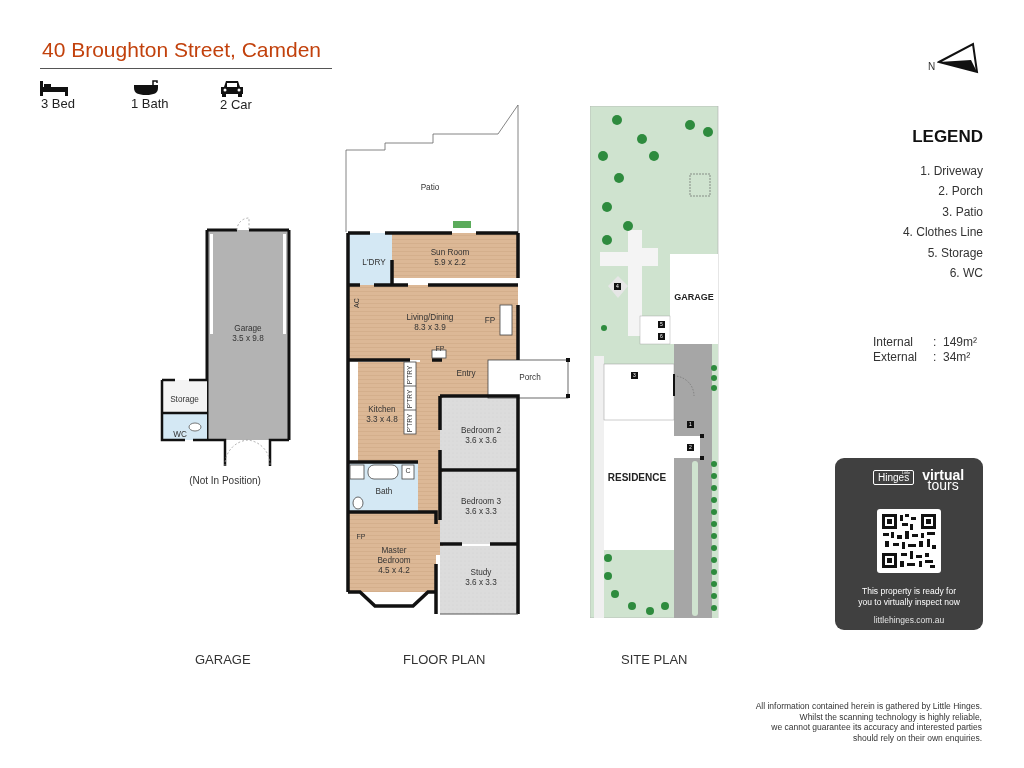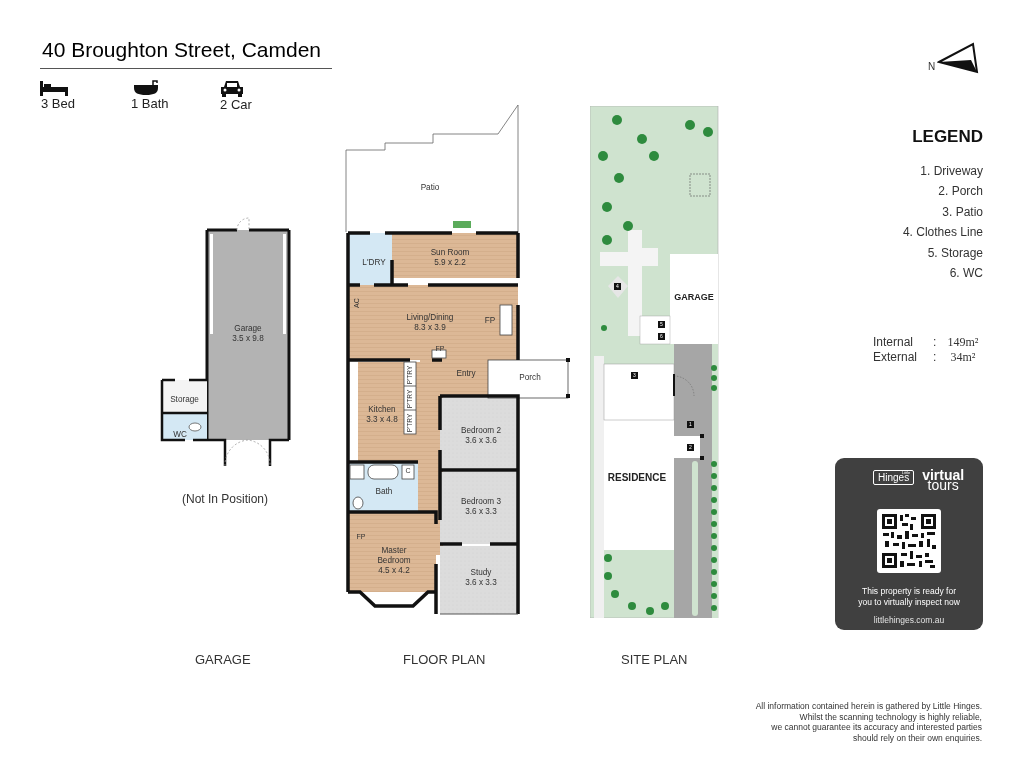--- a/index.html
+++ b/index.html
@@ -1,29 +1,29 @@
 <!DOCTYPE html>
 <html><head>
 <meta charset="utf-8">
 <style>
   html,body{margin:0;padding:0;background:#fff;}
   body{width:1024px;height:768px;position:relative;overflow:hidden;font-family:"Liberation Sans",sans-serif;color:#222;}
   .abs{position:absolute;}
-  .title{left:42px;top:38px;font-size:21px;color:#000000;}
+  .title{left:42px;top:38px;font-size:21px;color:#c2410c;}
   .title-rule{left:40px;top:68px;width:292px;height:1px;background:#555;}
   .feat{top:80px;display:flex;align-items:center;font-size:13px;color:#222;flex-direction:column;}
   .feat svg{margin-right:8px;}
   .north{left:928px;top:42px;display:flex;align-items:center;}
   .north span{font-size:10px;color:#333;margin-right:2px;margin-top:16px;}
   .legend-title{right:41px;top:127px;font-size:17px;font-weight:bold;color:#111;text-align:right;}
   .legend-list{right:41px;top:161px;text-align:right;font-size:12px;color:#333;line-height:20.4px;}
   .area-row{right:41px;font-size:12px;color:#333;display:flex;justify-content:flex-end;}
   .area-row .lbl{width:60px;text-align:left;}
   .area-row .sep{width:10px;}
-  .area-row .val{width:40px;text-align:center;font-family:Liberation Serif, serif;}
+  .area-row .val{width:40px;text-align:left;}
   .vt{left:835px;top:458px;width:148px;height:172px;background:#404040;border-radius:9px;color:#fff;}
   .vt-logo{position:absolute;left:38px;top:12px;display:flex;align-items:flex-start;}
   .vt-box{border:1.5px solid #fff;border-radius:2px;padding:1px 4px;font-size:10px;position:relative;}
   .vt-box small{position:absolute;top:-1px;right:3px;font-size:4px;}
   .vt-word{margin-left:8px;font-size:14px;line-height:10px;text-align:center;}
   .vt-word b{font-weight:bold;display:block;}
   .vt-qr{position:absolute;left:42px;top:51px;width:64px;height:64px;background:#fff;border-radius:3px;}
   .vt-msg{position:absolute;left:0;width:148px;top:128px;text-align:center;font-size:8.5px;line-height:11px;}
   .vt-url{position:absolute;left:0;width:148px;top:157px;text-align:center;font-size:8.5px;opacity:.85;}
   .disc{right:42px;top:701px;text-align:right;font-size:8.5px;color:#333;line-height:10.5px;}
@@ -178,21 +178,21 @@
     <rect x="7" y="205" width="45" height="27" fill="#d4e8f4"></rect>
     <path d="M7 172 V232 H30 M38 232 H52 M7 172 H20 M34 172 H52 M7 205 H52" stroke="#111" stroke-width="2.5" fill="none"></path>
     <ellipse cx="40" cy="219" rx="6" ry="4" fill="#fff" stroke="#555" stroke-width="0.8"></ellipse>
   </svg>
   <div class="rm" style="left:52px;top:116px;width:82px">
     <div>Garage</div>
     <div>3.5 x 9.8</div>
   </div>
   <div class="rm" style="left:7px;top:187px;width:45px">Storage</div>
   <div class="rm" style="left:10px;top:222px;width:30px">WC</div>
-  <div class="rm" style="left:20px;top:286px;width:100px;font-size:12px">(Not In Position)</div>
+  <div class="rm" style="left:20px;top:268px;width:100px;font-size:10px">(Not In Position)</div>
 </div>
 
 <div class="abs" style="left:340px;top:100px;width:240px;height:520px">
   <svg width="240" height="520" viewBox="0 0 240 520">
     <defs>
       <pattern id="wood" width="4" height="4" patternUnits="userSpaceOnUse">
           <rect width="4" height="4" fill="#dcb896"></rect>
           <line x1="0" y1="3.5" x2="4" y2="3.5" stroke="#cfa985" stroke-width="0.6"></line>
         </pattern>
       <pattern id="carpet" width="4" height="4" patternUnits="userSpaceOnUse">

